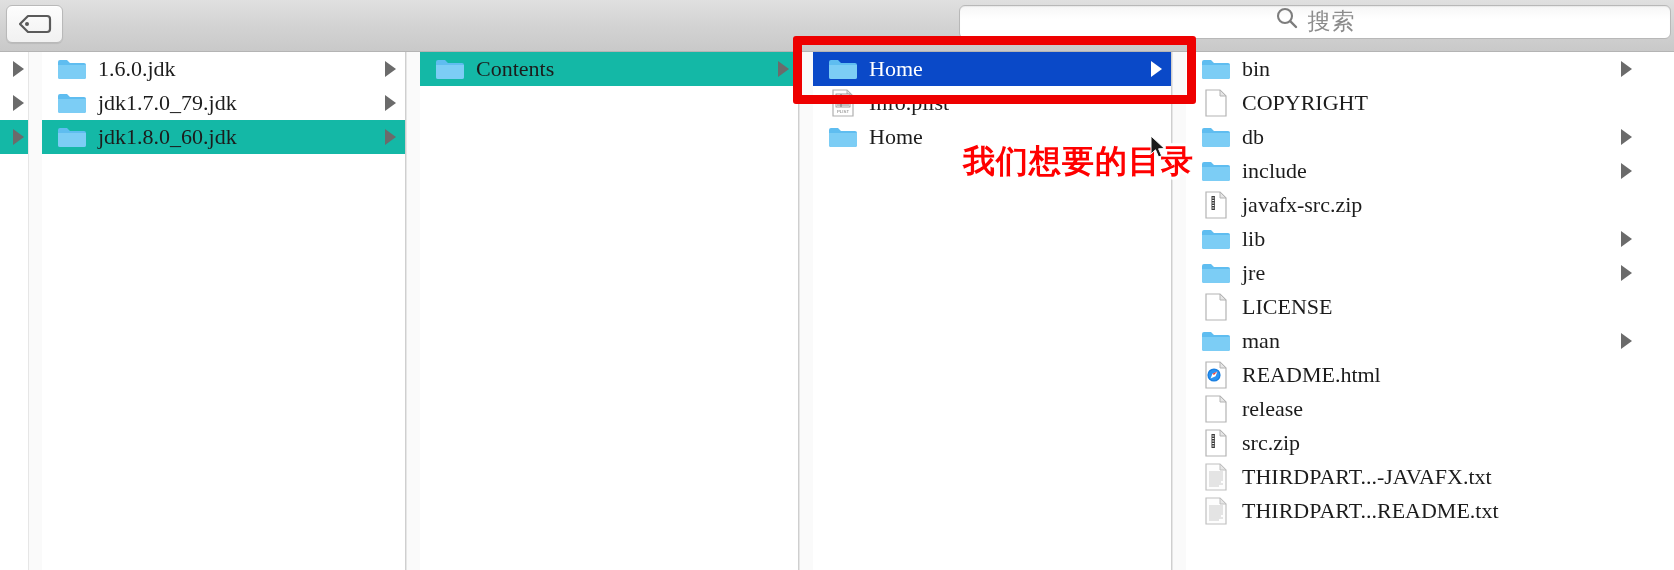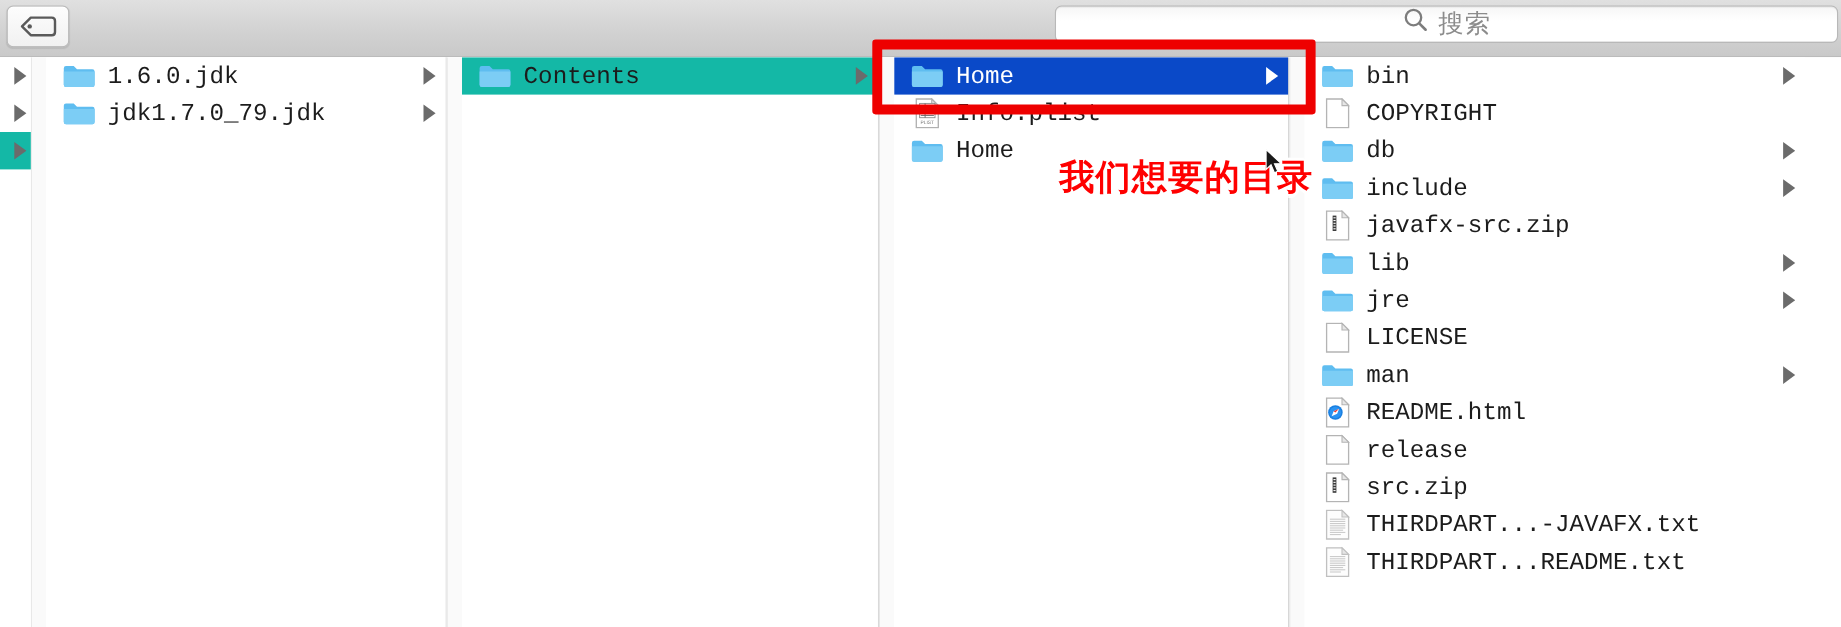--- a/index.html
+++ b/index.html
@@ -87,21 +87,21 @@
   .row-icon {
     flex: 0 0 auto;
     width: 32px; height: 26px;
     display: flex; align-items: center; justify-content: center;
     margin-right: 10px;
   }
   .row-label {
     font-size: 22px;
     color: #1c1c1c;
     white-space: nowrap;
-    font-family: Liberation Mono, monospace;
+    font-family: Liberation Serif, serif;
   }
   .row.sel-blue .row-label { color: #ffffff; }
 
   .row-arrow {
     position: absolute; right: 9px; top: 50%;
     transform: translateY(-50%);
     width: 0; height: 0;
     border-left: 11px solid #6b6b6b;
     border-top: 8px solid transparent;
     border-bottom: 8px solid transparent;
@@ -206,20 +206,30 @@
       <div class="row">
         <span class="row-icon">
           <svg width="30" height="24" viewBox="0 0 30 24">
             <path d="M1 5 Q1 3 3 3 L10 3 L13 6 L27 6 Q29 6 29 8 L29 20 Q29 22 27 22 L3 22 Q1 22 1 20 Z" fill="#5fbdf0"></path>
             <path d="M1 8 L29 8 L29 20 Q29 22 27 22 L3 22 Q1 22 1 20 Z" fill="#7ccdf5"></path>
           </svg>
         </span>
         <span class="row-label">jdk1.7.0_79.jdk</span>
         <span class="row-arrow"></span>
       </div>
+      <div class="row sel-gray">
+        <span class="row-icon">
+          <svg width="30" height="24" viewBox="0 0 30 24">
+            <path d="M1 5 Q1 3 3 3 L10 3 L13 6 L27 6 Q29 6 29 8 L29 20 Q29 22 27 22 L3 22 Q1 22 1 20 Z" fill="#5fbdf0"></path>
+            <path d="M1 8 L29 8 L29 20 Q29 22 27 22 L3 22 Q1 22 1 20 Z" fill="#7ccdf5"></path>
+          </svg>
+        </span>
+        <span class="row-label">jdk1.8.0_60.jdk</span>
+        <span class="row-arrow"></span>
+      </div>
     </div>
     <div class="col-divider"></div>
     <div class="col-scrolltrack"></div>
 
     <div class="column" style="width:378px;">
       <div class="row sel-gray">
         <span class="row-icon">
           <svg width="30" height="24" viewBox="0 0 30 24">
             <path d="M1 5 Q1 3 3 3 L10 3 L13 6 L27 6 Q29 6 29 8 L29 20 Q29 22 27 22 L3 22 Q1 22 1 20 Z" fill="#5fbdf0"></path>
             <path d="M1 8 L29 8 L29 20 Q29 22 27 22 L3 22 Q1 22 1 20 Z" fill="#7ccdf5"></path>

